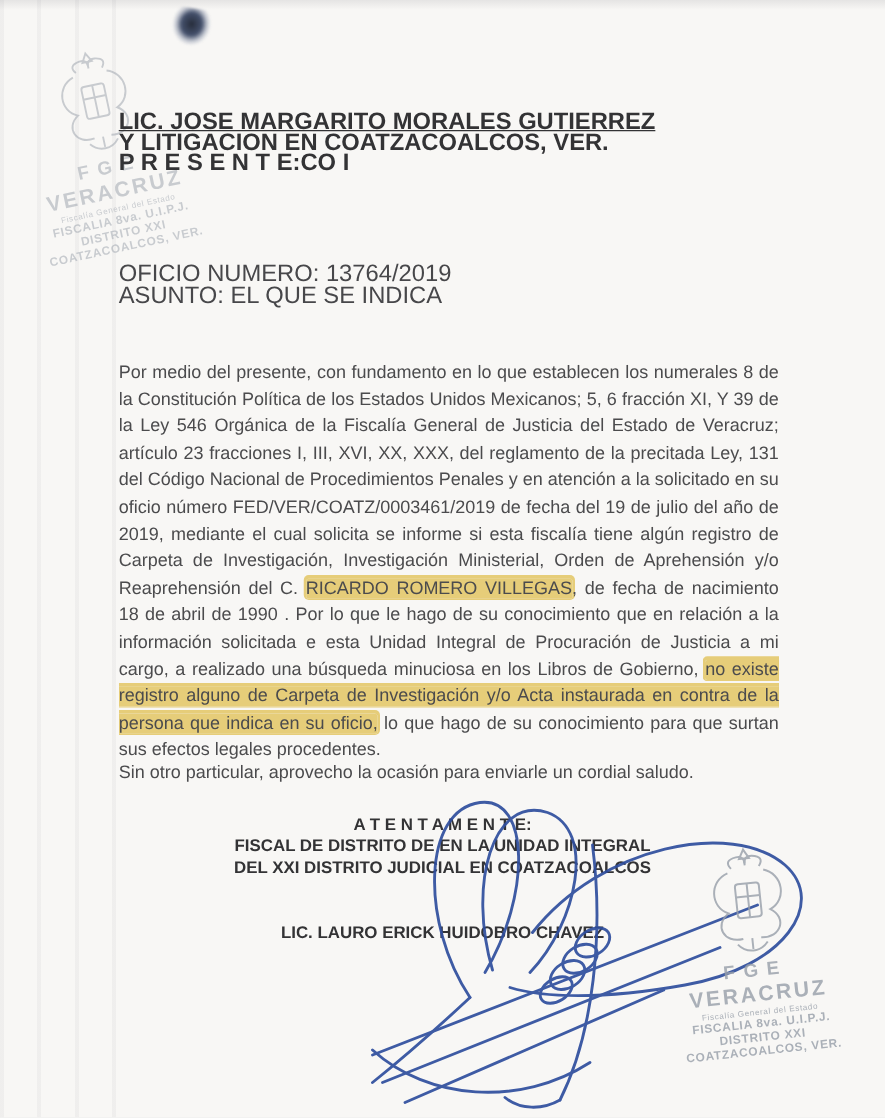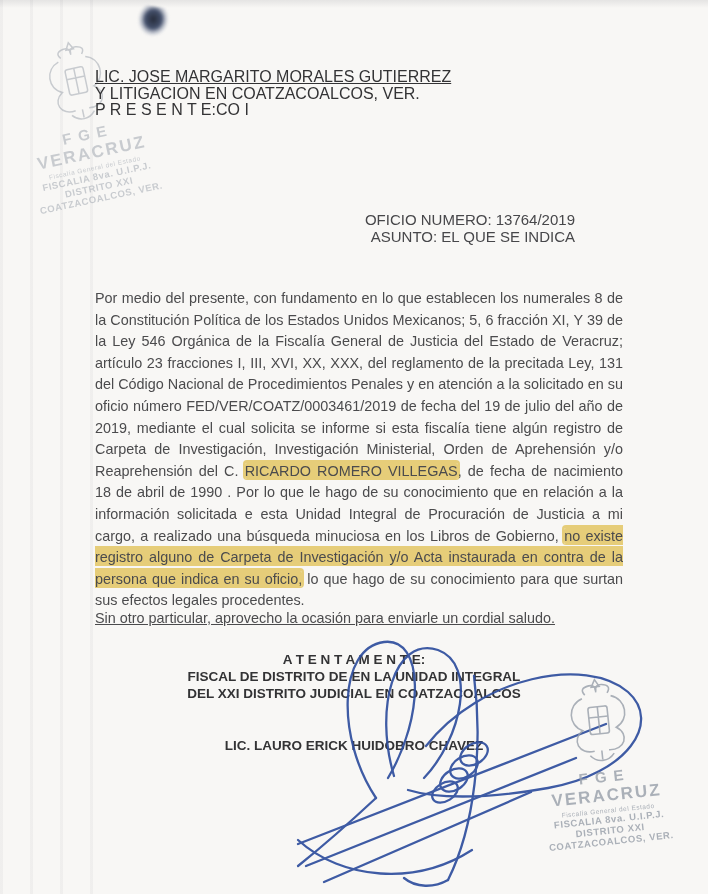--- a/index.html
+++ b/index.html
@@ -24,30 +24,30 @@
   
   .stamp{position:absolute; text-align:center; color:var(--stamp);}
   .stamp svg{display:block; margin:0 auto; stroke:var(--stamp); fill:none; stroke-width:2;}
   .stamp-tl{left:6px; top:38px; width:158px; transform:rotate(-12deg); opacity:.5;}
   .stamp-br{left:494px; top:676px; width:218px; transform:rotate(-6deg); opacity:.82;}
   .s-fge{font-weight:bold; font-size:15px; letter-spacing:7px; margin-top:4px;}
   .s-ver{font-weight:bold; font-size:17px; letter-spacing:2px; margin-top:1px;}
   .s-sub{font-size:6.5px; letter-spacing:.5px; margin-top:1px;}
   .s-l{font-weight:bold; font-size:9.5px; letter-spacing:.6px; line-height:11px;}
   
-  .recipient{position:absolute; left:95px; top:69px; width:560px;
-    font-size:16px; font-weight:normal; color:var(--bold-text); line-height:16.6px;}
+  .recipient{position:absolute; left:95px; top:90px; width:560px;
+    font-size:19px; font-weight:bold; color:var(--bold-text); line-height:16.6px;}
   .recipient .u{text-decoration:underline;}
   .oficio{position:absolute; left:95px; top:212px; width:480px;
-    font-size:15px; color:#47474a; line-height:16.6px;text-align:right;}
+    font-size:19px; color:#47474a; line-height:16.6px;}
   .bodytext{position:absolute; left:95px; top:288px; width:528px;
     font-size:14.4px; color:#4b4b4d; line-height:21.6px; text-align:justify;}
   .hl{background:rgba(227,199,104,.88); box-shadow:0 -1px 0 2px rgba(227,199,104,.88); border-radius:2px;}
   .closing{position:absolute; left:95px; top:610px; width:560px;
-    font-size:14.4px; color:#4b4b4d;text-decoration:underline;}
+    font-size:14.4px; color:#4b4b4d;}
   .atent{position:absolute; left:128px; top:651px; width:452px; text-align:center;
     font-size:13.5px; font-weight:bold; color:var(--bold-text); line-height:17.2px;}
   .signer-name{position:absolute; left:128px; top:738px; width:452px; text-align:center;
     font-size:13.5px; font-weight:bold; color:var(--bold-text);}
   
   .signature{position:absolute; left:276px; top:626px; width:384px; height:266px;}
   .signature svg{stroke:var(--ink); fill:none; stroke-width:2.3;
     stroke-linecap:round; stroke-linejoin:round; opacity:.92;}
 </style>
 </head>

